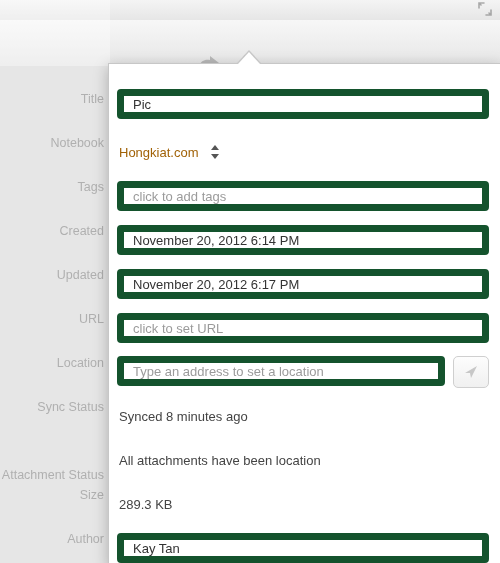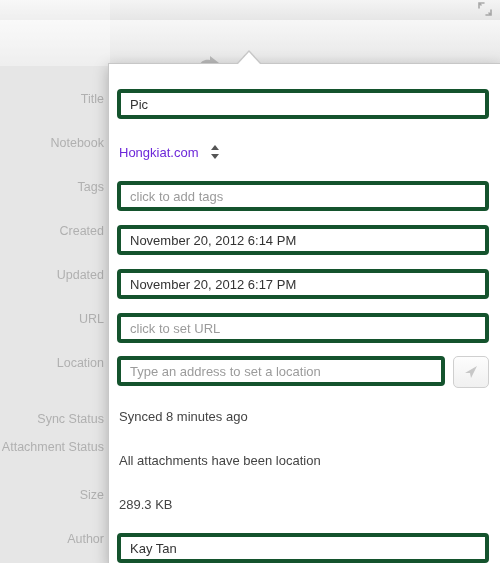--- a/index.html
+++ b/index.html
@@ -116,42 +116,42 @@
     text-align: right;
     color: #868686;
     font-size: 12.5px;
   }
 
   .text-input {
     width: 100%;
     box-sizing: border-box;
     height: 30px;
     padding: 0 9px;
-    border: 4px solid #14532d;
+    border: 7px solid #14532d;
     border-radius: 4px;
     background: #fff;
     color: #333;
     font-size: 13px;
     font-family: inherit;
   }
   .text-input::placeholder { color: #9b9b9b; }
   .text-input[readonly] { color: #333; }
 
   .static-text {
     color: #444;
     font-size: 13px;
     padding-left: 2px;
   }
 
   .select-like {
     display: inline-flex;
     align-items: flex-start;
     gap: 12px;
     padding-left: 2px;
-    color: #6d28d9;
+    color: #a16207;
     font-size: 13px;
     cursor: default;
   }
   .updown {
     display: inline-block;
     width: 10px; height: 14px;
     position: relative;
   }
   .updown::before, .updown::after {
     content: "";
@@ -199,22 +199,22 @@
   </div>
   <div class="bg-dim"></div>
 
   <div class="ext-label" style="top: 92px;">Title</div>
   <div class="ext-label" style="top:136px;">Notebook</div>
   <div class="ext-label" style="top:180px;">Tags</div>
   <div class="ext-label" style="top:224px;">Created</div>
   <div class="ext-label" style="top:268px;padding-left:46px;">Updated</div>
   <div class="ext-label" style="top:312px;">URL</div>
   <div class="ext-label" style="top:356px;">Location</div>
-  <div class="ext-label" style="top:412px;text-align:right;">Sync Status</div>
-  <div class="ext-label" style="top:440px;">Attachment Status</div>
+  <div class="ext-label" style="top:400px;text-align:right;">Sync Status</div>
+  <div class="ext-label" style="top:468px;">Attachment Status</div>
   <div class="ext-label" style="top:488px;">Size</div>
   <div class="ext-label" style="top:532px;padding-left:32px;">Author</div>
 
   <div class="dim-overlay"></div>
 
   <div class="panel-pointer-border"></div>
   <div class="panel-pointer"></div>
 
   <div class="panel">
 

